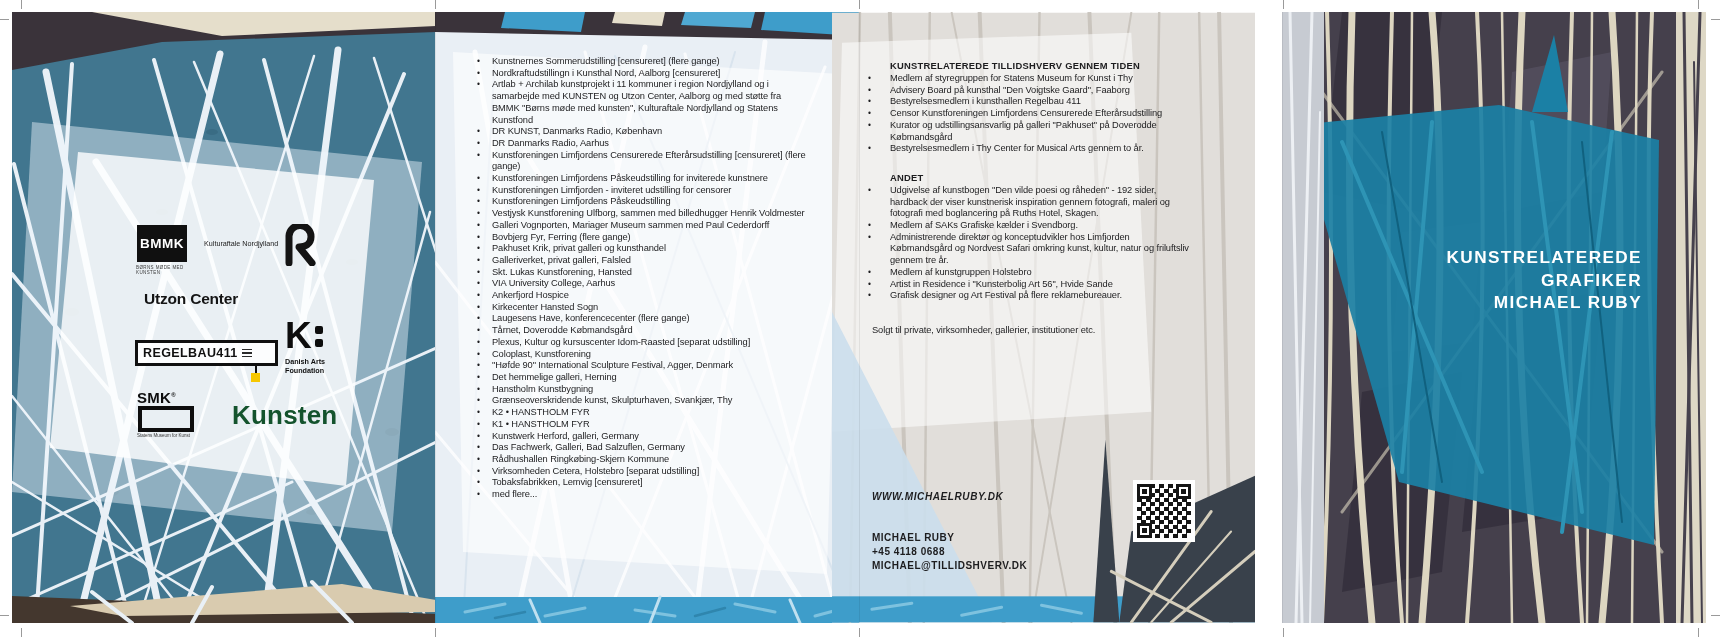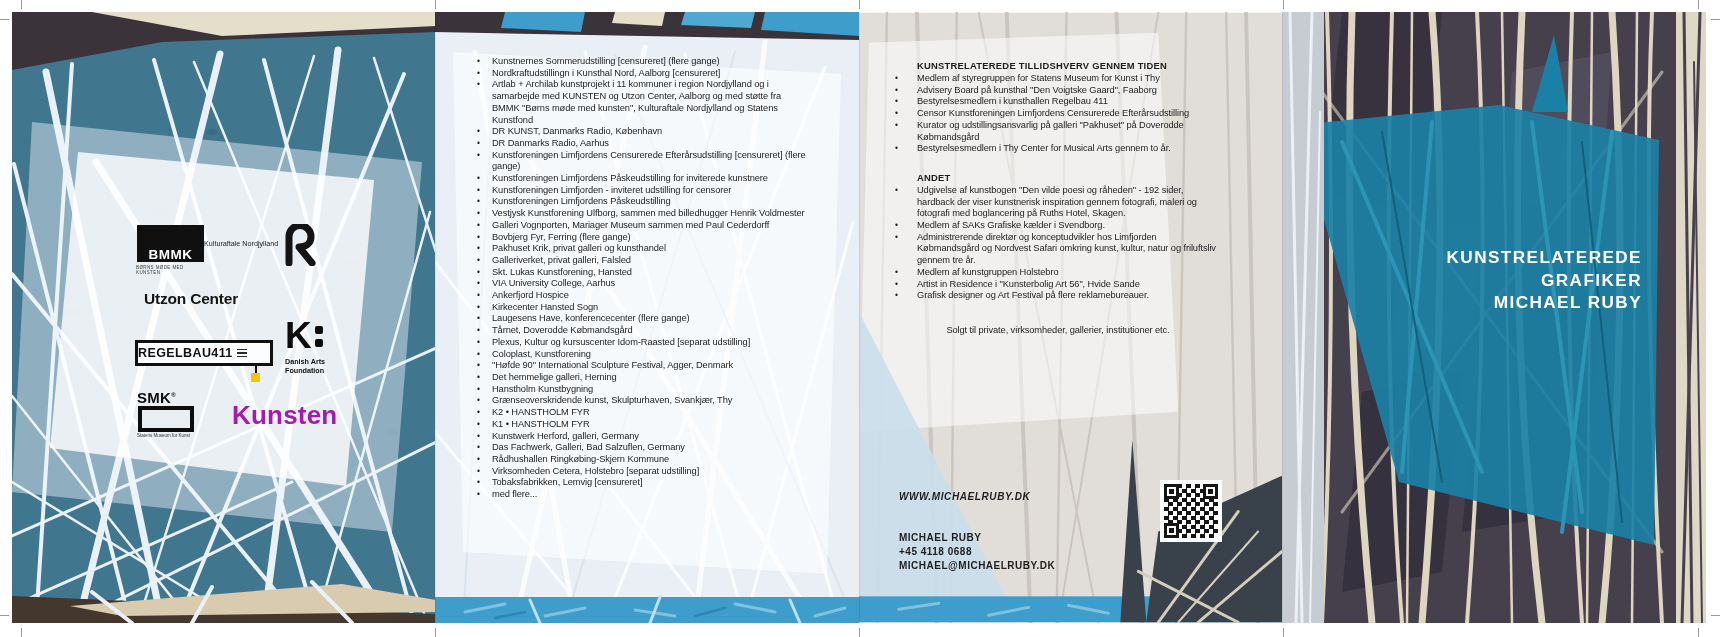--- a/index.html
+++ b/index.html
@@ -3,21 +3,21 @@
 <meta charset="utf-8">
 <style>
   html,body{margin:0;padding:0;background:#ffffff;}
   .canvas{position:relative;width:1720px;height:637px;background:#fff;overflow:hidden;
           font-family:"Liberation Sans","DejaVu Sans",sans-serif;color:#1d1d1f;}
   .sheet{position:absolute;left:12px;top:12px;width:1694px;height:611px;background:#fff;}
   .panel{position:absolute;top:0;height:611px;overflow:hidden;}
   .panel svg.art{position:absolute;left:0;top:0;}
   #panel-logos{left:0;width:424px;}
   #panel-exhibitions{left:423px;width:424px;}
-  #panel-cv{left:847px;width:425px;}
+  #panel-cv{left:820px;width:425px;}
   #panel-cover{left:1270px;width:424px;}
   .foldline{position:absolute;top:0;width:1px;height:611px;background:rgba(0,0,0,.07);}
 
   
   .mark{position:absolute;background:#9a9a9a;}
   .mark.v{width:1px;height:9px;}
   .mark.h{height:1px;width:9px;}
 
   
   .list-block{position:absolute;left:42px;top:44px;width:333px;}
@@ -25,63 +25,63 @@
   .b-item .bullet{flex:0 0 15px;font-size:8.5px;}
   .b-item .b-text{flex:1 1 auto;}
 
   
   .cv-content{position:absolute;left:36px;top:48px;width:322px;}
   .cv-title{font-weight:bold;font-size:9.4px;line-height:12px;letter-spacing:.25px;margin-left:22px;}
   .cv-list{margin:1px 0 0 0;padding:0;list-style:none;}
   .cv-list .b-item .bullet{flex:0 0 22px;}
   .sec2{margin-top:17px;}
   .cv-note{font-size:9.3px;line-height:11.7px;letter-spacing:-0.1px;margin-left:4px;}
-  .note1{margin-top:23px;text-align:center;}
+  .note1{margin-top:23px;}
   .note2{margin-top:15px;}
   .cv-website{position:absolute;left:40px;top:479px;font-weight:bold;font-size:10px;letter-spacing:.6px;font-style:italic;}
   .cv-contact{position:absolute;left:40px;top:519px;font-weight:bold;font-size:10px;line-height:14.2px;letter-spacing:.5px;}
 
   
   .qr{position:absolute;left:301px;top:468px;width:62px;height:62px;background:#fff;box-sizing:border-box;padding:4px;}
   .qr-grid{position:absolute;left:4px;top:4px;right:4px;bottom:4px;
            background:repeating-conic-gradient(#151515 0% 25%, #ffffff 0% 50%);
            background-size:9px 9px;}
   .finder{position:absolute;width:15px;height:15px;border:3px solid #151515;background:#fff;box-sizing:border-box;}
   .finder::after{content:"";position:absolute;left:2px;top:2px;width:5px;height:5px;background:#151515;}
   .f-tl{left:4px;top:4px;} .f-tr{right:4px;top:4px;} .f-bl{left:4px;bottom:4px;}
 
   
   .cover-title{position:absolute;right:64px;top:234px;text-align:right;color:#ffffff;
                font-weight:bold;font-size:17.2px;line-height:22.5px;letter-spacing:1.4px;}
 
   
   .logo{position:absolute;}
-  .bmmk-box{left:125px;top:213px;width:67px;height:37px;background:#101010;display:flex;align-items:flex-end;justify-content:center;}
+  .bmmk-box{left:125px;top:213px;width:50px;height:37px;background:#101010;display:flex;align-items:center;justify-content:center;}
   .bmmk-box .bmmk-txt{color:#fff;font-weight:bold;font-size:13.5px;letter-spacing:.5px;}
   .bmmk-cap{left:124px;top:253px;width:70px;font-size:4.5px;letter-spacing:.4px;color:#3a3a3a;}
   .kulturaftale{left:192px;top:227px;font-size:7.2px;color:#222;}
   .rmark{left:268px;top:212px;width:40px;height:42px;}
   .utzon{left:132px;top:278px;font-weight:bold;font-size:15.5px;letter-spacing:-0.2px;color:#141414;}
   .regelbau-box{left:123px;top:328px;width:132px;height:20px;border:3px solid #101010;background:rgba(255,255,255,.85);
-                display:flex;align-items:center;box-sizing:content-box;}
+                display:flex;align-items:center;padding-left:5px;box-sizing:content-box;}
   .regelbau-box .rb-txt{font-weight:bold;font-size:12.5px;letter-spacing:.4px;color:#101010;}
   .rb-lines{margin-left:4px;display:flex;flex-direction:column;gap:2px;}
   .rb-lines i{display:block;width:10px;height:1.5px;background:#2a2a2a;}
   .rb-drop{left:243px;top:351px;width:2px;height:10px;background:#101010;}
   .rb-yellow{left:239px;top:361px;width:9px;height:9px;background:#f6c700;}
   .karts{left:273px;top:306px;display:flex;}
   .karts .k-glyph{font-weight:bold;font-size:37px;line-height:36px;color:#0d0d0d;}
   .karts .k-dots{display:flex;flex-direction:column;justify-content:center;gap:5px;margin-left:3px;}
   .karts .k-dots i{width:8px;height:8px;background:#0d0d0d;border-radius:2px;}
   .karts-cap{left:273px;top:346px;font-weight:bold;font-size:7.2px;line-height:8.5px;color:#101010;}
   .smk-txt{left:125px;top:377px;font-weight:bold;font-size:15px;letter-spacing:.3px;color:#0d0d0d;}
   .smk-reg{font-size:6px;vertical-align:super;}
   .smk-box{left:126px;top:394px;width:48px;height:18px;border:4px solid #0d0d0d;}
   .smk-cap{left:125px;top:421px;font-size:4.5px;color:#333;width:70px;}
-  .kunsten{left:220px;top:388px;font-weight:bold;font-size:26px;letter-spacing:.2px;color:#a21caf;}
+  .kunsten{left:220px;top:388px;font-weight:bold;font-size:26px;letter-spacing:.2px;color:#14532d;}
 </style>
 </head>
 <body>
 
 <div class="canvas">
 
   <div class="mark v" style="left:21px;top:0;"></div>
   <div class="mark h" style="left:0;top:19px;"></div>
   <div class="mark v" style="left:1698px;top:0;"></div>
   <div class="mark h" style="left:1711px;top:19px;"></div>
@@ -527,21 +527,21 @@
               <span class="b-text">Grafisk designer og Art Festival på flere reklamebureauer.</span>
             </div>
           </div>
         <div class="cv-note note1">Solgt til private, virksomheder, gallerier, institutioner etc.</div>
       </div>
 
       <div class="cv-website">WWW.MICHAELRUBY.DK</div>
       <div class="cv-contact">
         <div>MICHAEL RUBY</div>
         <div>+45 4118 0688</div>
-        <div>MICHAEL@MICHAELRUBY.DK</div>
+        <div>MICHAEL@TILLIDSHVERV.DK</div>
       </div>
 
       <div class="qr">
         <div class="qr-grid"></div>
         <div class="finder f-tl"></div>
         <div class="finder f-tr"></div>
         <div class="finder f-bl"></div>
       </div>
     </div>
 

